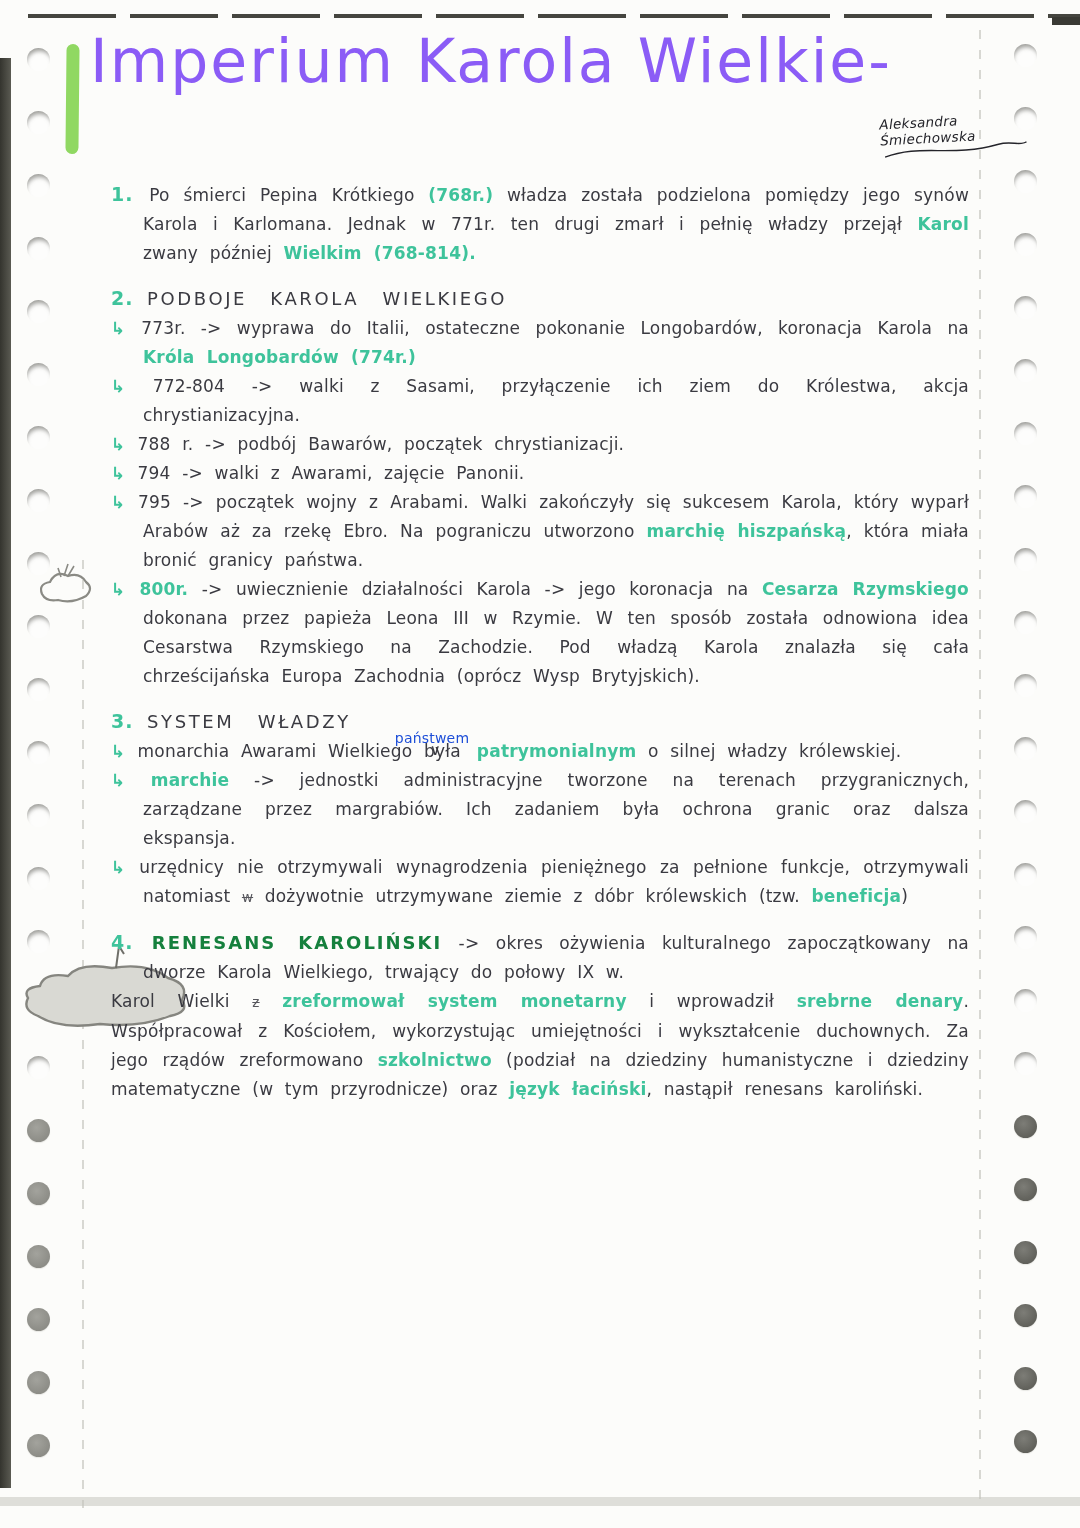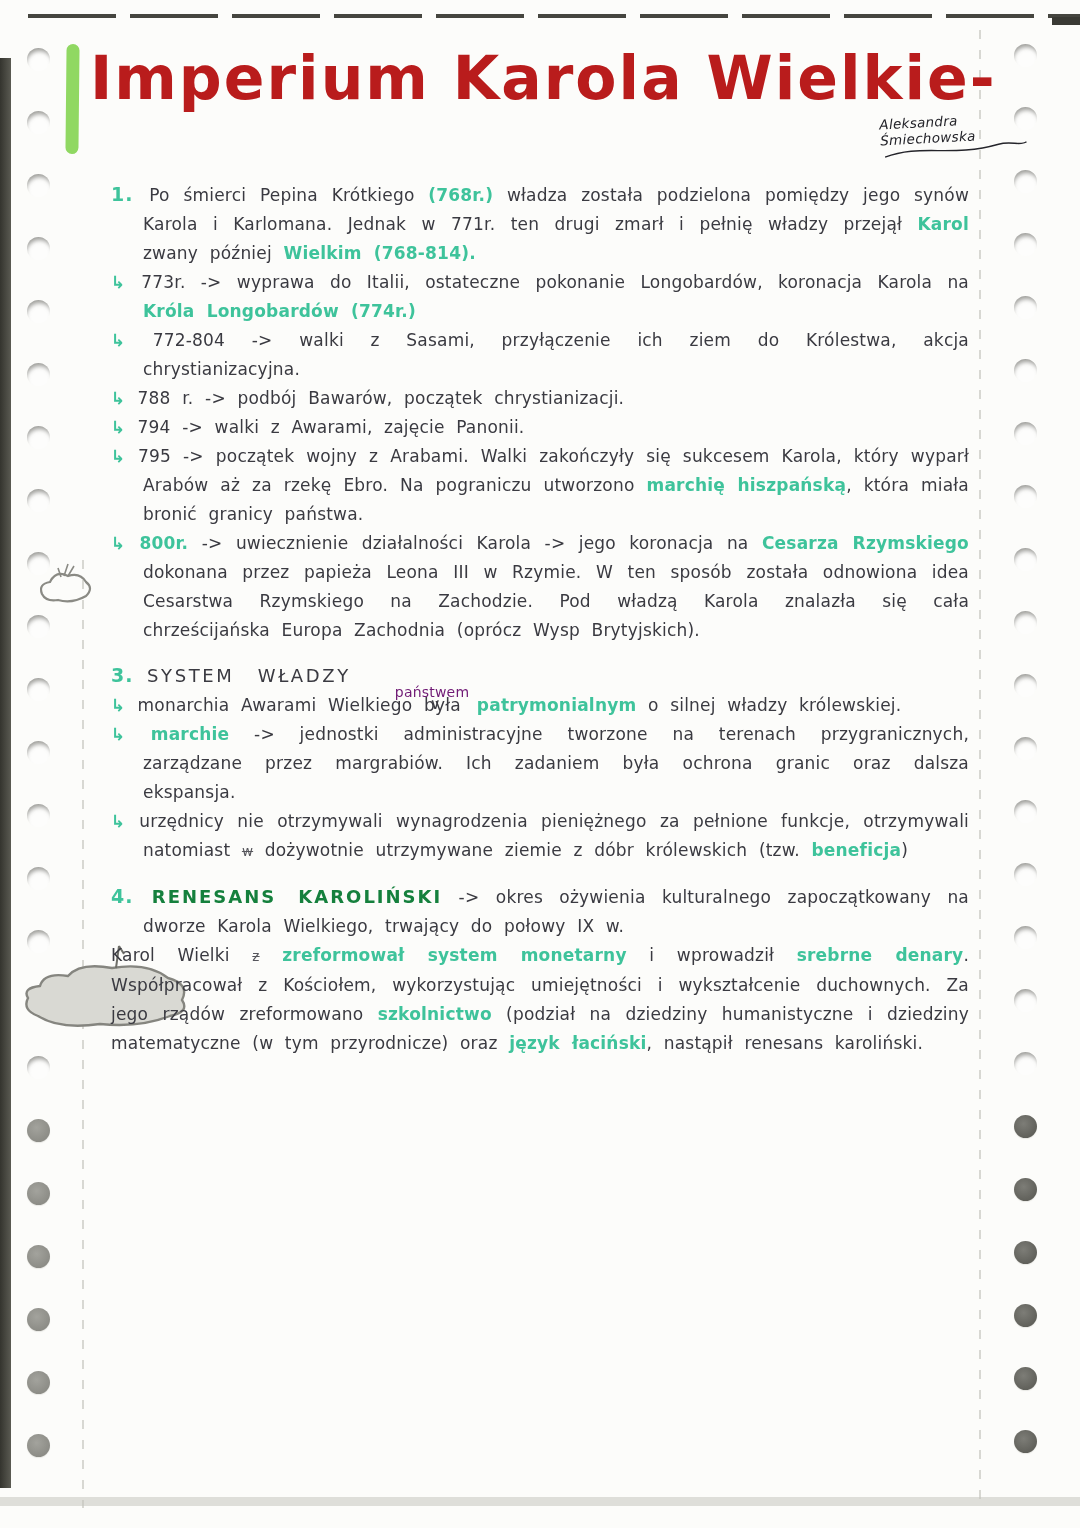--- a/index.html
+++ b/index.html
@@ -26,42 +26,42 @@
 
   
   .hole{position:absolute;width:23px;height:23px;border-radius:50%;}
   .hole.arc{background:#fdfdfc;box-shadow:inset 1px 5px 4px -2px rgba(95,95,90,.6);}
   .hole.full-l{background:radial-gradient(circle at 42% 38%,#a3a39d,#83837d);box-shadow:0 1px 1px #e8e8e4;}
   .hole.full-r{background:radial-gradient(circle at 42% 38%,#7d7d77,#55554f);box-shadow:0 1px 1px #e8e8e4;}
 
   
   .lime-bar{position:absolute;left:66px;top:44px;width:13px;height:110px;
     background:#90d862;border-radius:7px;transform:rotate(.6deg);}
-  .title{position:absolute;left:90px;top:45px;color:#b91c1c;font-weight:700;
+  .title{position:absolute;left:90px;top:28px;color:#8b5cf6;font-weight:400;
     font-size:60px;line-height:66px;letter-spacing:2px;}
   .title .line2{display:block;margin-left:48px;font-size:56px;}
 
   .signature{position:absolute;left:880px;top:112px;width:170px;color:#24242a;
     font-style:italic;font-size:13.5px;transform:rotate(-3deg);letter-spacing:.3px;}
   .signature svg{display:block;margin-top:-3px;}
 
   
   .notes{position:absolute;left:95px;top:180px;width:874px;color:#3a3a41;
     font-size:17px;line-height:29px;word-spacing:6px;letter-spacing:.2px;}
   .block{text-align:justify;margin-left:16px;}
   .block.num,.block.bullet{padding-left:32px;text-indent:-32px;}
   .block.gap{margin-top:16px;}
   .grn{color:#3ec39b;font-weight:700;}
   .gnum{color:#3ec39b;font-weight:700;font-size:19px;letter-spacing:1px;}
   .caps{letter-spacing:2.6px;word-spacing:15px;font-size:18px;}
   .dgrn{color:#15803d;font-weight:700;letter-spacing:2px;word-spacing:9px;font-size:18px;}
   .strike{text-decoration:line-through;font-size:13.5px;opacity:.85;}
   .ins{position:relative;display:inline-block;width:16px;height:29px;vertical-align:top;}
   .ins-w{position:absolute;left:-34px;bottom:21px;font-size:14px;line-height:14px;
-    white-space:nowrap;word-spacing:normal;color:#701a75;}
+    white-space:nowrap;word-spacing:normal;color:#1d4ed8;}
   .ins-c{position:absolute;left:1px;bottom:1px;font-size:15px;color:#3a3a41;}
 
   .blob{position:absolute;}
 </style>
 </head>
 <body>
 
 <div class="paper"></div>
 
 <div class="edge-left"></div>
@@ -137,20 +137,21 @@
 
 <div class="signature">
   <span>Aleksandra Śmiechowska</span>
   <svg width="150" height="16" viewBox="0 0 150 16">
     <path d="M4 12 C40 0 70 16 118 5 C130 2 140 8 146 4" fill="none" stroke="#24242a" stroke-width="1.4"></path>
   </svg>
 </div>
 
 <div class="notes" id="notes">
     <div class="block num"><span class="gnum">1. </span><span>Po śmierci Pepina Krótkiego </span><span class="grn">(768r.)</span><span> władza została podzielona pomiędzy jego synów Karola i Karlomana. Jednak w 771r. ten drugi zmarł i pełnię władzy przejął </span><span class="grn">Karol</span><span> zwany później </span><span class="grn">Wielkim (768-814).</span></div>
+    <div class="block num gap"><span class="gnum">2. </span><span class="caps">PODBOJE KAROLA WIELKIEGO</span></div>
     <div class="block bullet"><span class="grn">↳ </span><span>773r. -&gt; wyprawa do Italii, ostateczne pokonanie Longobardów, koronacja Karola na </span><span class="grn">Króla Longobardów (774r.)</span></div>
     <div class="block bullet"><span class="grn">↳ </span><span>772-804 -&gt; walki z Sasami, przyłączenie ich ziem do Królestwa, akcja chrystianizacyjna.</span></div>
     <div class="block bullet"><span class="grn">↳ </span><span>788 r. -&gt; podbój Bawarów, początek chrystianizacji.</span></div>
     <div class="block bullet"><span class="grn">↳ </span><span>794 -&gt; walki z Awarami, zajęcie Panonii.</span></div>
     <div class="block bullet"><span class="grn">↳ </span><span>795 -&gt; początek wojny z Arabami. Walki zakończyły się sukcesem Karola, który wyparł Arabów aż za rzekę Ebro. Na pograniczu utworzono </span><span class="grn">marchię hiszpańską</span><span>, która miała bronić granicy państwa.</span></div>
     <div class="block bullet"><span class="grn">↳ 800r.</span><span> -&gt; uwiecznienie działalności Karola -&gt; jego koronacja na </span><span class="grn">Cesarza Rzymskiego</span><span> dokonana przez papieża Leona III w Rzymie. W ten sposób została odnowiona idea Cesarstwa Rzymskiego na Zachodzie. Pod władzą Karola znalazła się cała chrześcijańska Europa Zachodnia (oprócz Wysp Brytyjskich).</span></div>
     <div class="block num gap"><span class="gnum">3. </span><span class="caps">SYSTEM WŁADZY</span></div>
     <div class="block bullet"><span class="grn">↳ </span><span>monarchia Awarami Wielkiego była</span><span class="ins"><span class="ins-w">państwem</span><span class="ins-c">∨</span></span><span class="grn">patrymonialnym</span><span> o silnej władzy królewskiej.</span></div>
     <div class="block bullet"><span class="grn">↳ </span><span class="grn">marchie</span><span> -&gt; jednostki administracyjne tworzone na terenach przygranicznych, zarządzane przez margrabiów. Ich zadaniem była ochrona granic oraz dalsza ekspansja.</span></div>
     <div class="block bullet"><span class="grn">↳ </span><span>urzędnicy nie otrzymywali wynagrodzenia pieniężnego za pełnione funkcje, otrzymywali natomiast </span><span class="strike">w</span><span> dożywotnie utrzymywane ziemie z dóbr królewskich (tzw. </span><span class="grn">beneficja</span><span>)</span></div>

